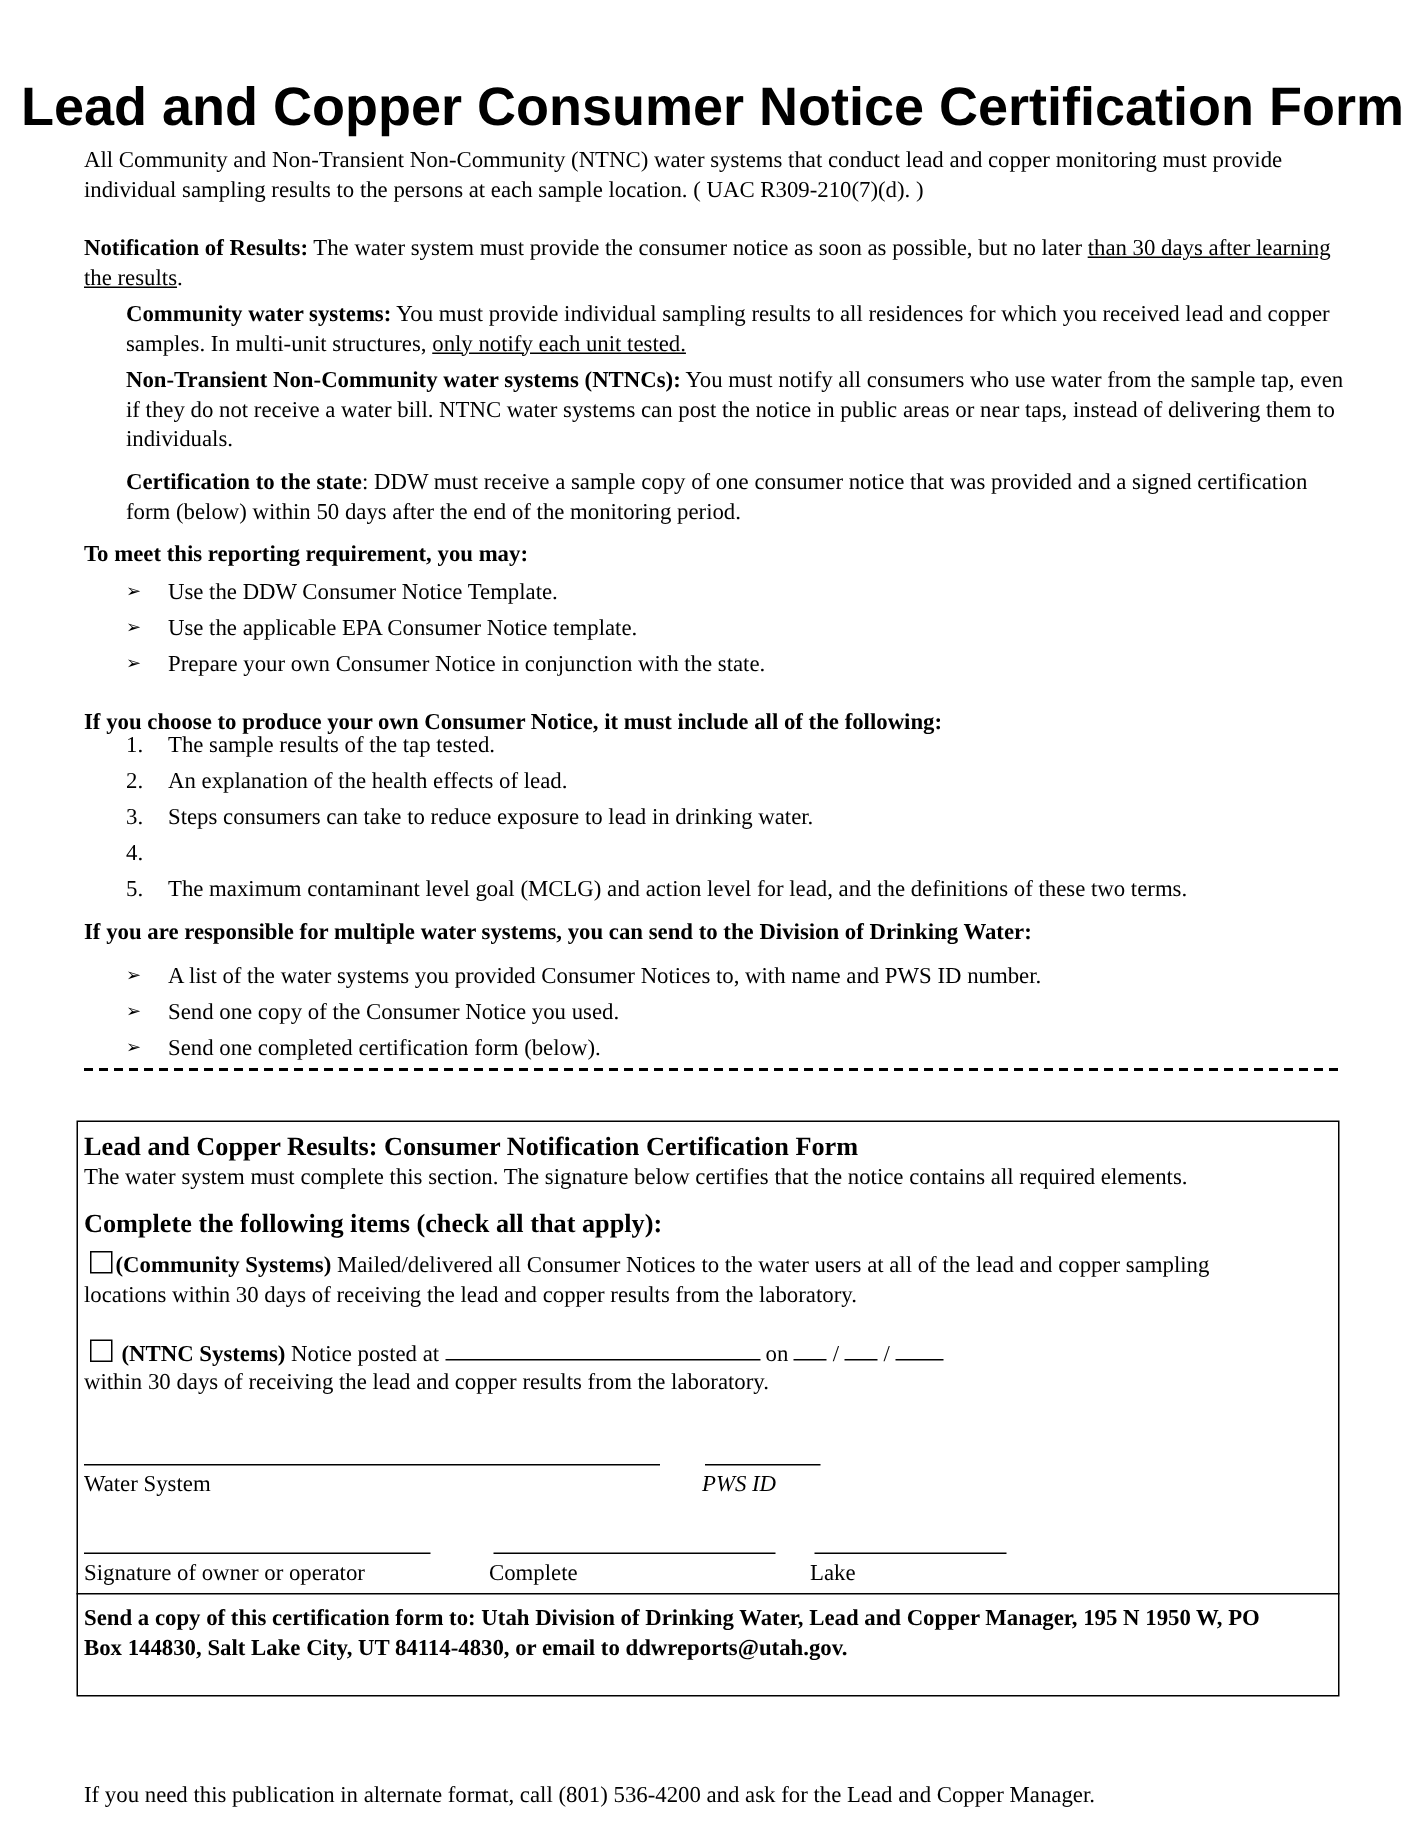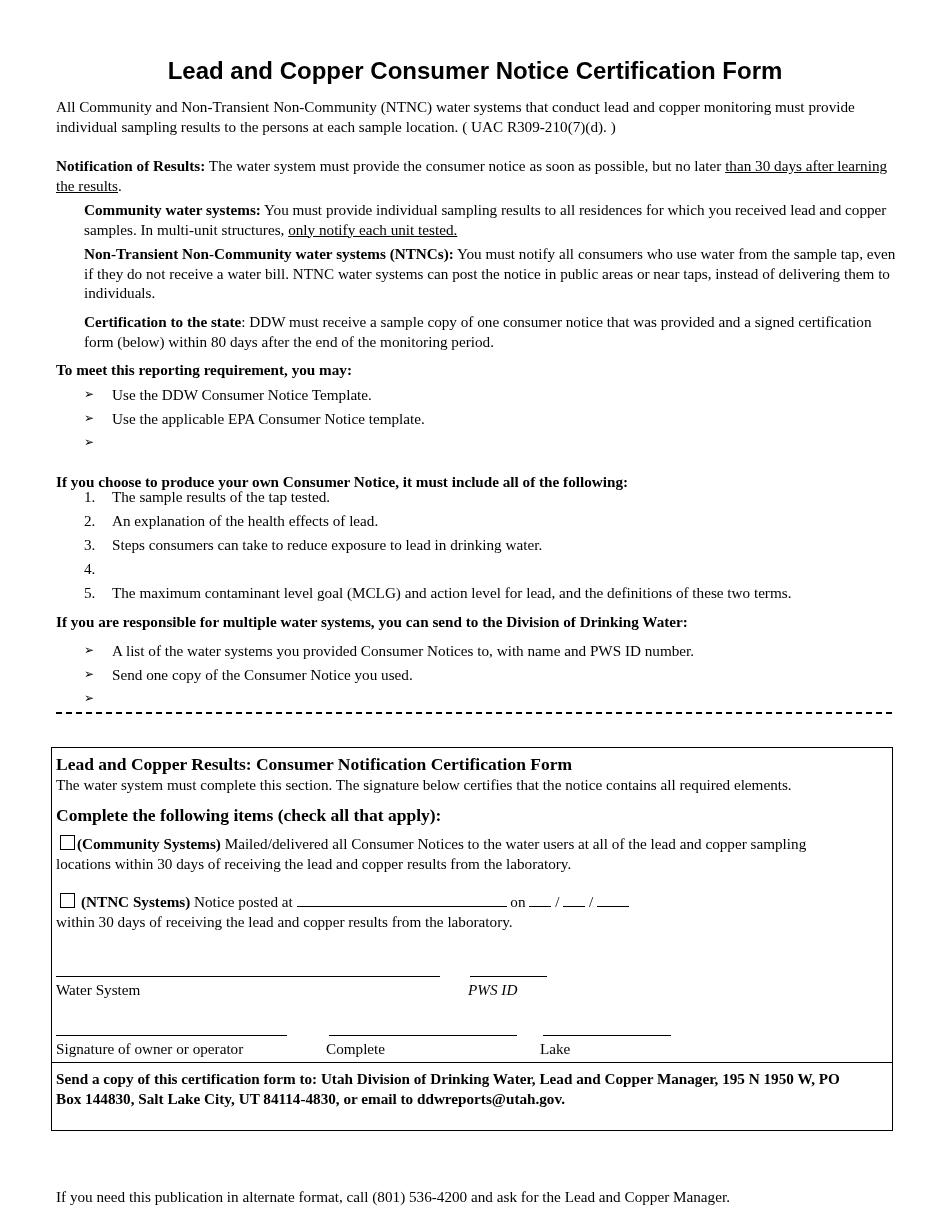--- a/index.html
+++ b/index.html
@@ -5,21 +5,21 @@
   html, body { margin: 0; padding: 0; background: #ffffff; }
   body {
     width: 950px; height: 1230px; position: relative; overflow: hidden;
     font-family: "Liberation Serif", "DejaVu Serif", serif;
     color: #000; font-size: 15.2px; line-height: 19.5px;
   }
   .abs { position: absolute; }
   .title {
     left: 0; width: 950px; top: 54px; text-align: center;
     font-family: "Liberation Sans", "DejaVu Sans", sans-serif;
-    font-weight: bold; font-size: 24px; line-height: 34px;
+    font-weight: bold; font-size: 36px; line-height: 34px;
   }
   p { margin: 0; }
   b { font-weight: bold; }
   u { text-decoration: underline; }
   .l { left: 56px; width: 840px; }
   .ind { left: 84px; width: 812px; }
   .bullet { left: 84px; width: 812px; display: flex; }
   .bullet .mk { width: 28px; flex: none; font-family: "DejaVu Sans", sans-serif; font-size: 12px; }
   .num { left: 84px; width: 812px; display: flex; }
   .num .mk { width: 28px; flex: none; }
@@ -56,34 +56,35 @@
 
 <p class="abs ind" style="top:200px;">
   <b>Community water systems:</b><span> You must provide individual sampling results to all residences for which you received lead and copper samples. In multi-unit structures, </span><u>only notify each unit tested.</u>
 </p>
 
 <p class="abs ind" style="top:244px;">
   <b>Non-Transient Non-Community water systems (NTNCs):</b><span> You must notify all consumers who use water from the sample tap, even if they do not receive a water bill. NTNC water systems can post the notice in public areas or near taps, instead of delivering them to individuals.</span>
 </p>
 
 <p class="abs ind" style="top:312px;">
-  <b>Certification to the state</b><span>: DDW must receive a sample copy of one consumer notice that was provided and a signed certification form (below) within 80 days after the end of the monitoring period.</span>
+  <b>Certification to the state</b><span>: DDW must receive a sample copy of one consumer notice that was provided and a signed certification form (below) within 50 days after the end of the monitoring period.</span>
 </p>
 
 <p class="abs l" style="top:360px;"><b>To meet this reporting requirement, you may:</b></p>
 <div class="abs bullet" style="top:385px;">
     <span class="mk">➢</span>
     <span>Use the DDW Consumer Notice Template.</span>
   </div>
 <div class="abs bullet" style="top:409px;">
     <span class="mk">➢</span>
     <span>Use the applicable EPA Consumer Notice template.</span>
   </div>
 <div class="abs bullet" style="top:433px;">
     <span class="mk">➢</span>
+    <span>Prepare your own Consumer Notice in conjunction with the state.</span>
   </div>
 
 <p class="abs l" style="top:472px;"><b>If you choose to produce your own Consumer Notice, it must include all of the following:</b></p>
 <div class="abs num" style="top:487px;">
     <span class="mk">1.</span>
     <span>The sample results of the tap tested.</span>
   </div>
 <div class="abs num" style="top:511px;">
     <span class="mk">2.</span>
     <span>An explanation of the health effects of lead.</span>
@@ -104,20 +105,21 @@
 <div class="abs bullet" style="top:641px;">
     <span class="mk">➢</span>
     <span>A list of the water systems you provided Consumer Notices to, with name and PWS ID number.</span>
   </div>
 <div class="abs bullet" style="top:665px;">
     <span class="mk">➢</span>
     <span>Send one copy of the Consumer Notice you used.</span>
   </div>
 <div class="abs bullet" style="top:689px;">
     <span class="mk">➢</span>
+    <span>Send one completed certification form (below).</span>
   </div>
 
 <div class="abs dashes"></div>
 
 <div class="abs box"></div>
 
 <p class="abs l box-title" style="top:753px; line-height:22px;">Lead and Copper Results: Consumer Notification Certification Form</p>
 <p class="abs l" style="top:775px;">The water system must complete this section. The signature below certifies that the notice contains all required elements.</p>
 <p class="abs l box-title" style="top:804px; line-height:22px;">Complete the following items (check all that apply):</p>
 

